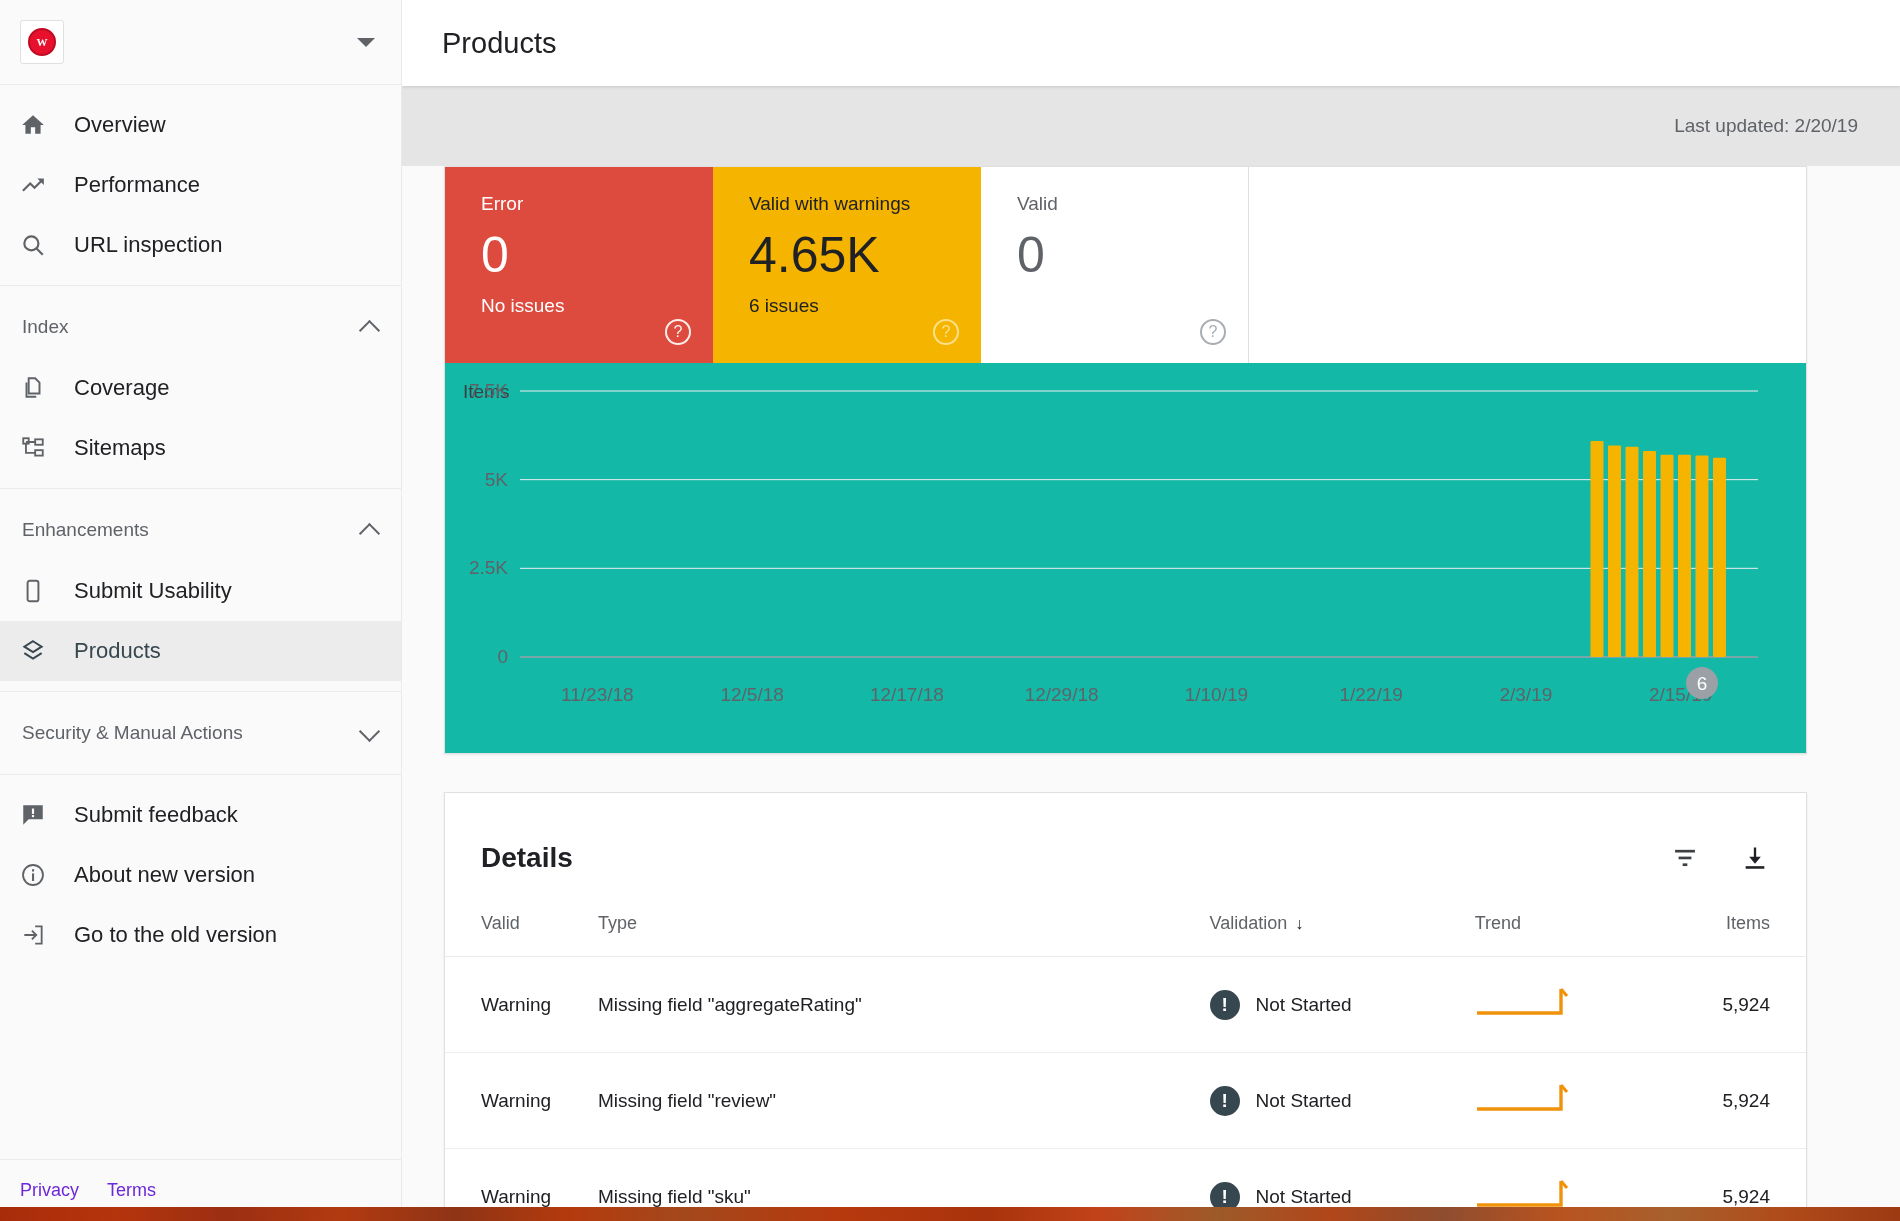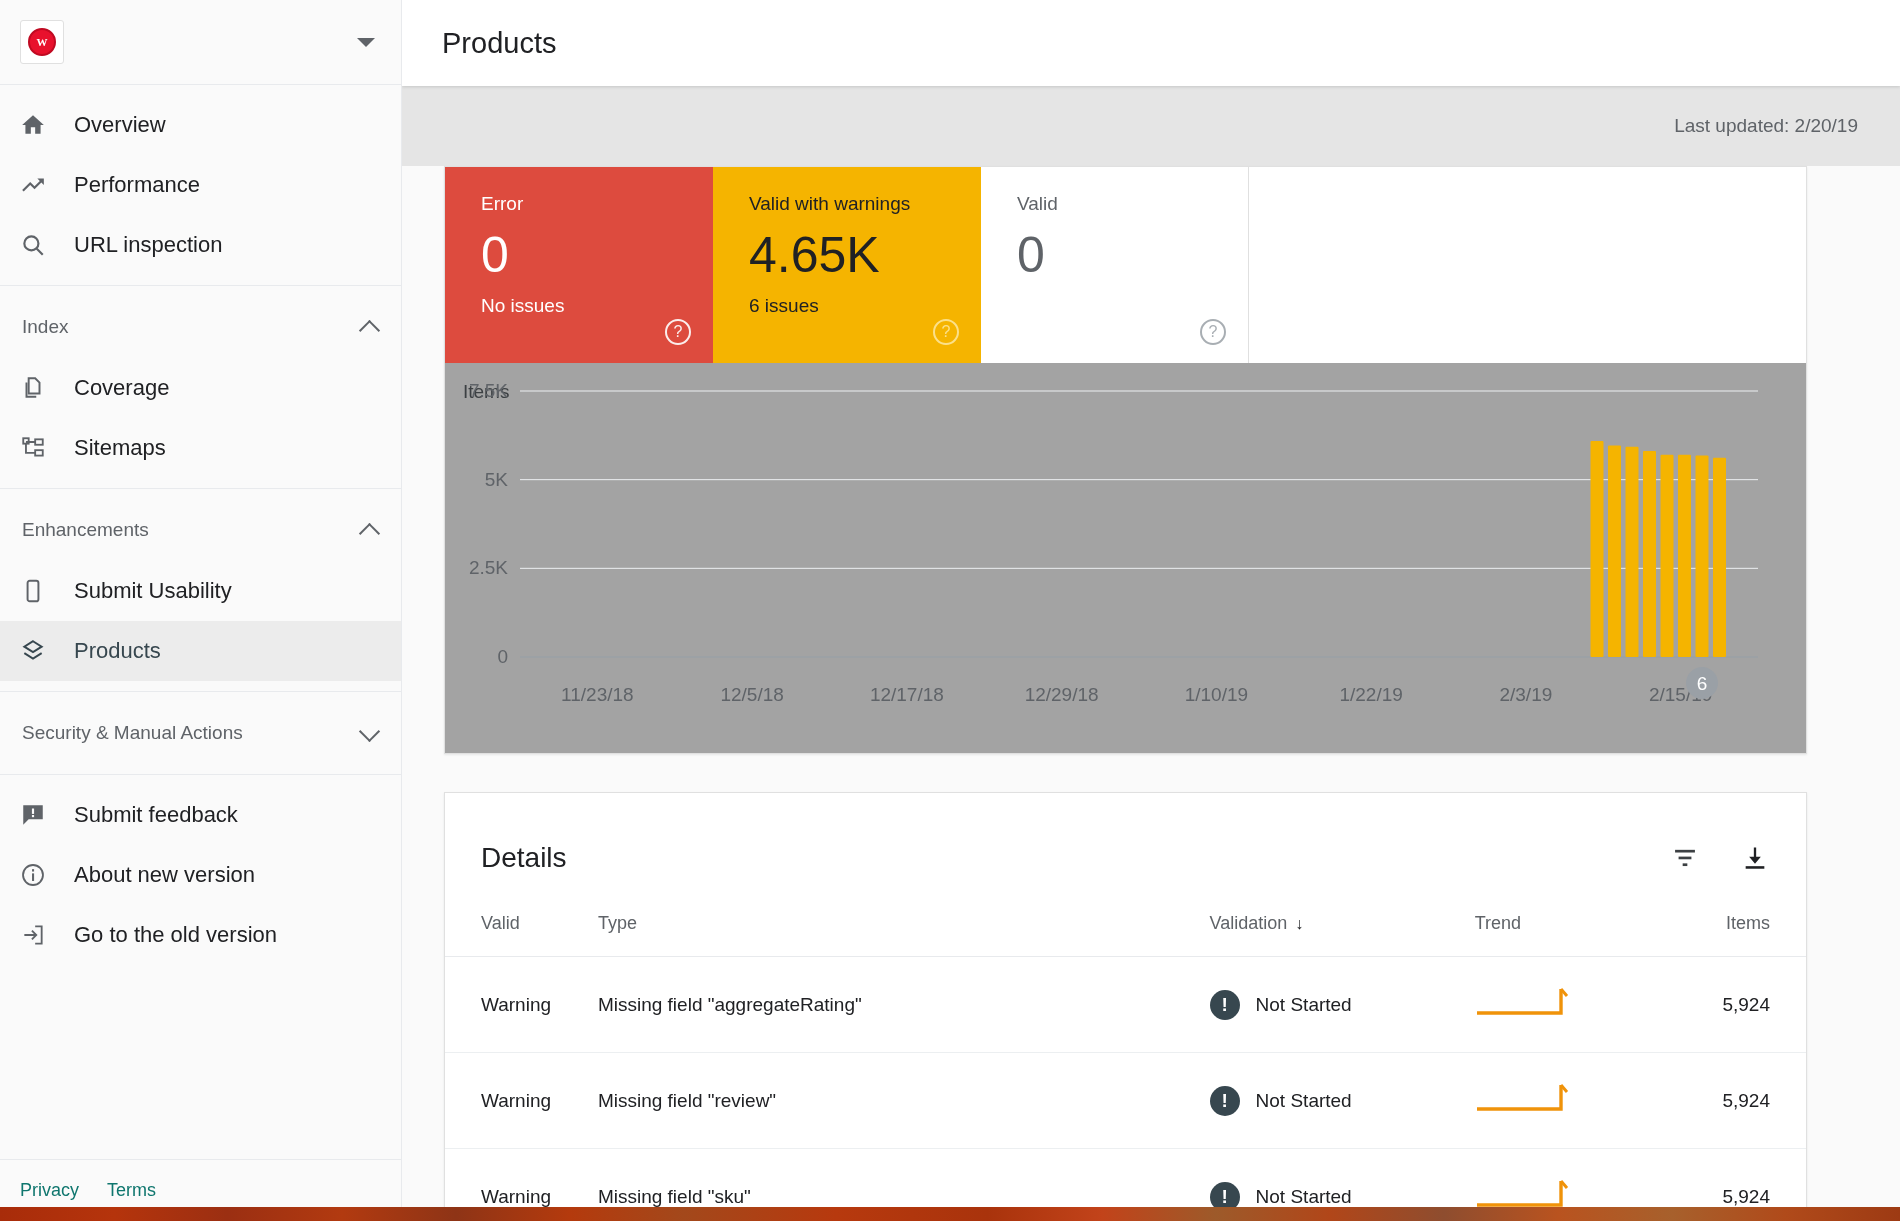--- a/index.html
+++ b/index.html
@@ -104,21 +104,21 @@
 
   .sidebar-footer {
     margin-top: auto;
     border-top: 1px solid #e8eaed;
     height: 62px;
     display: flex; align-items: center;
     padding-left: 20px;
     gap: 28px;
   }
   .sidebar-footer a {
-    color: #0f766e; font-size: 18px; text-decoration: none; cursor: pointer;
+    color: #6d28d9; font-size: 18px; text-decoration: none; cursor: pointer;
   }
 
   
   .main {
     flex: 1 1 auto; height: 1221px;
     display: flex; flex-direction: column;
     background: #fafafa;
     overflow: hidden;
   }
   .main-header {
@@ -139,21 +139,21 @@
     color: #5f6368; font-size: 19px;
     background: #e5e5e5;
   }
   .scroll-area { flex: 1 1 auto; position: relative; }
 
   
   .summary-card {
     position: absolute;
     left: 485px; top: 0px;
     width: 1363px; height: 588px;
-    background: #a3a3a3;
+    background: #14b8a6;
     border: 1px solid #e0e0e0;
     box-shadow: 0 1px 2px rgba(60,64,67,0.10);
   }
   .status-row { display: flex; height: 196px; }
   .status-cell {
     width: 268px; height: 196px;
     padding: 26px 0 0 36px;
     position: relative;
     cursor: pointer;
   }
@@ -193,21 +193,21 @@
     background: #ffffff;
     border: 1px solid #e0e0e0;
     box-shadow: 0 1px 2px rgba(60,64,67,0.10);
   }
   .details-head {
     display: flex; align-items: center;
     padding: 34px 36px 0 36px;
     height: 96px;
   }
   .details-head h2 {
-    margin: 0; font-size: 28px; font-weight: 400; color: #202124;
+    margin: 0; font-size: 28px; font-weight: 700; color: #202124;
     flex: 1 1 auto;
   }
   .head-icons { display: flex; align-items: center; gap: 40px; }
   .icon-btn { cursor: pointer; display: flex; align-items: center; justify-content: center; width: 30px; height: 30px; }
 
   table.details-table {
     width: 100%; border-collapse: collapse; table-layout: fixed;
   }
   table.details-table th {
     font-weight: 400; font-size: 18px; color: #5f6368;

